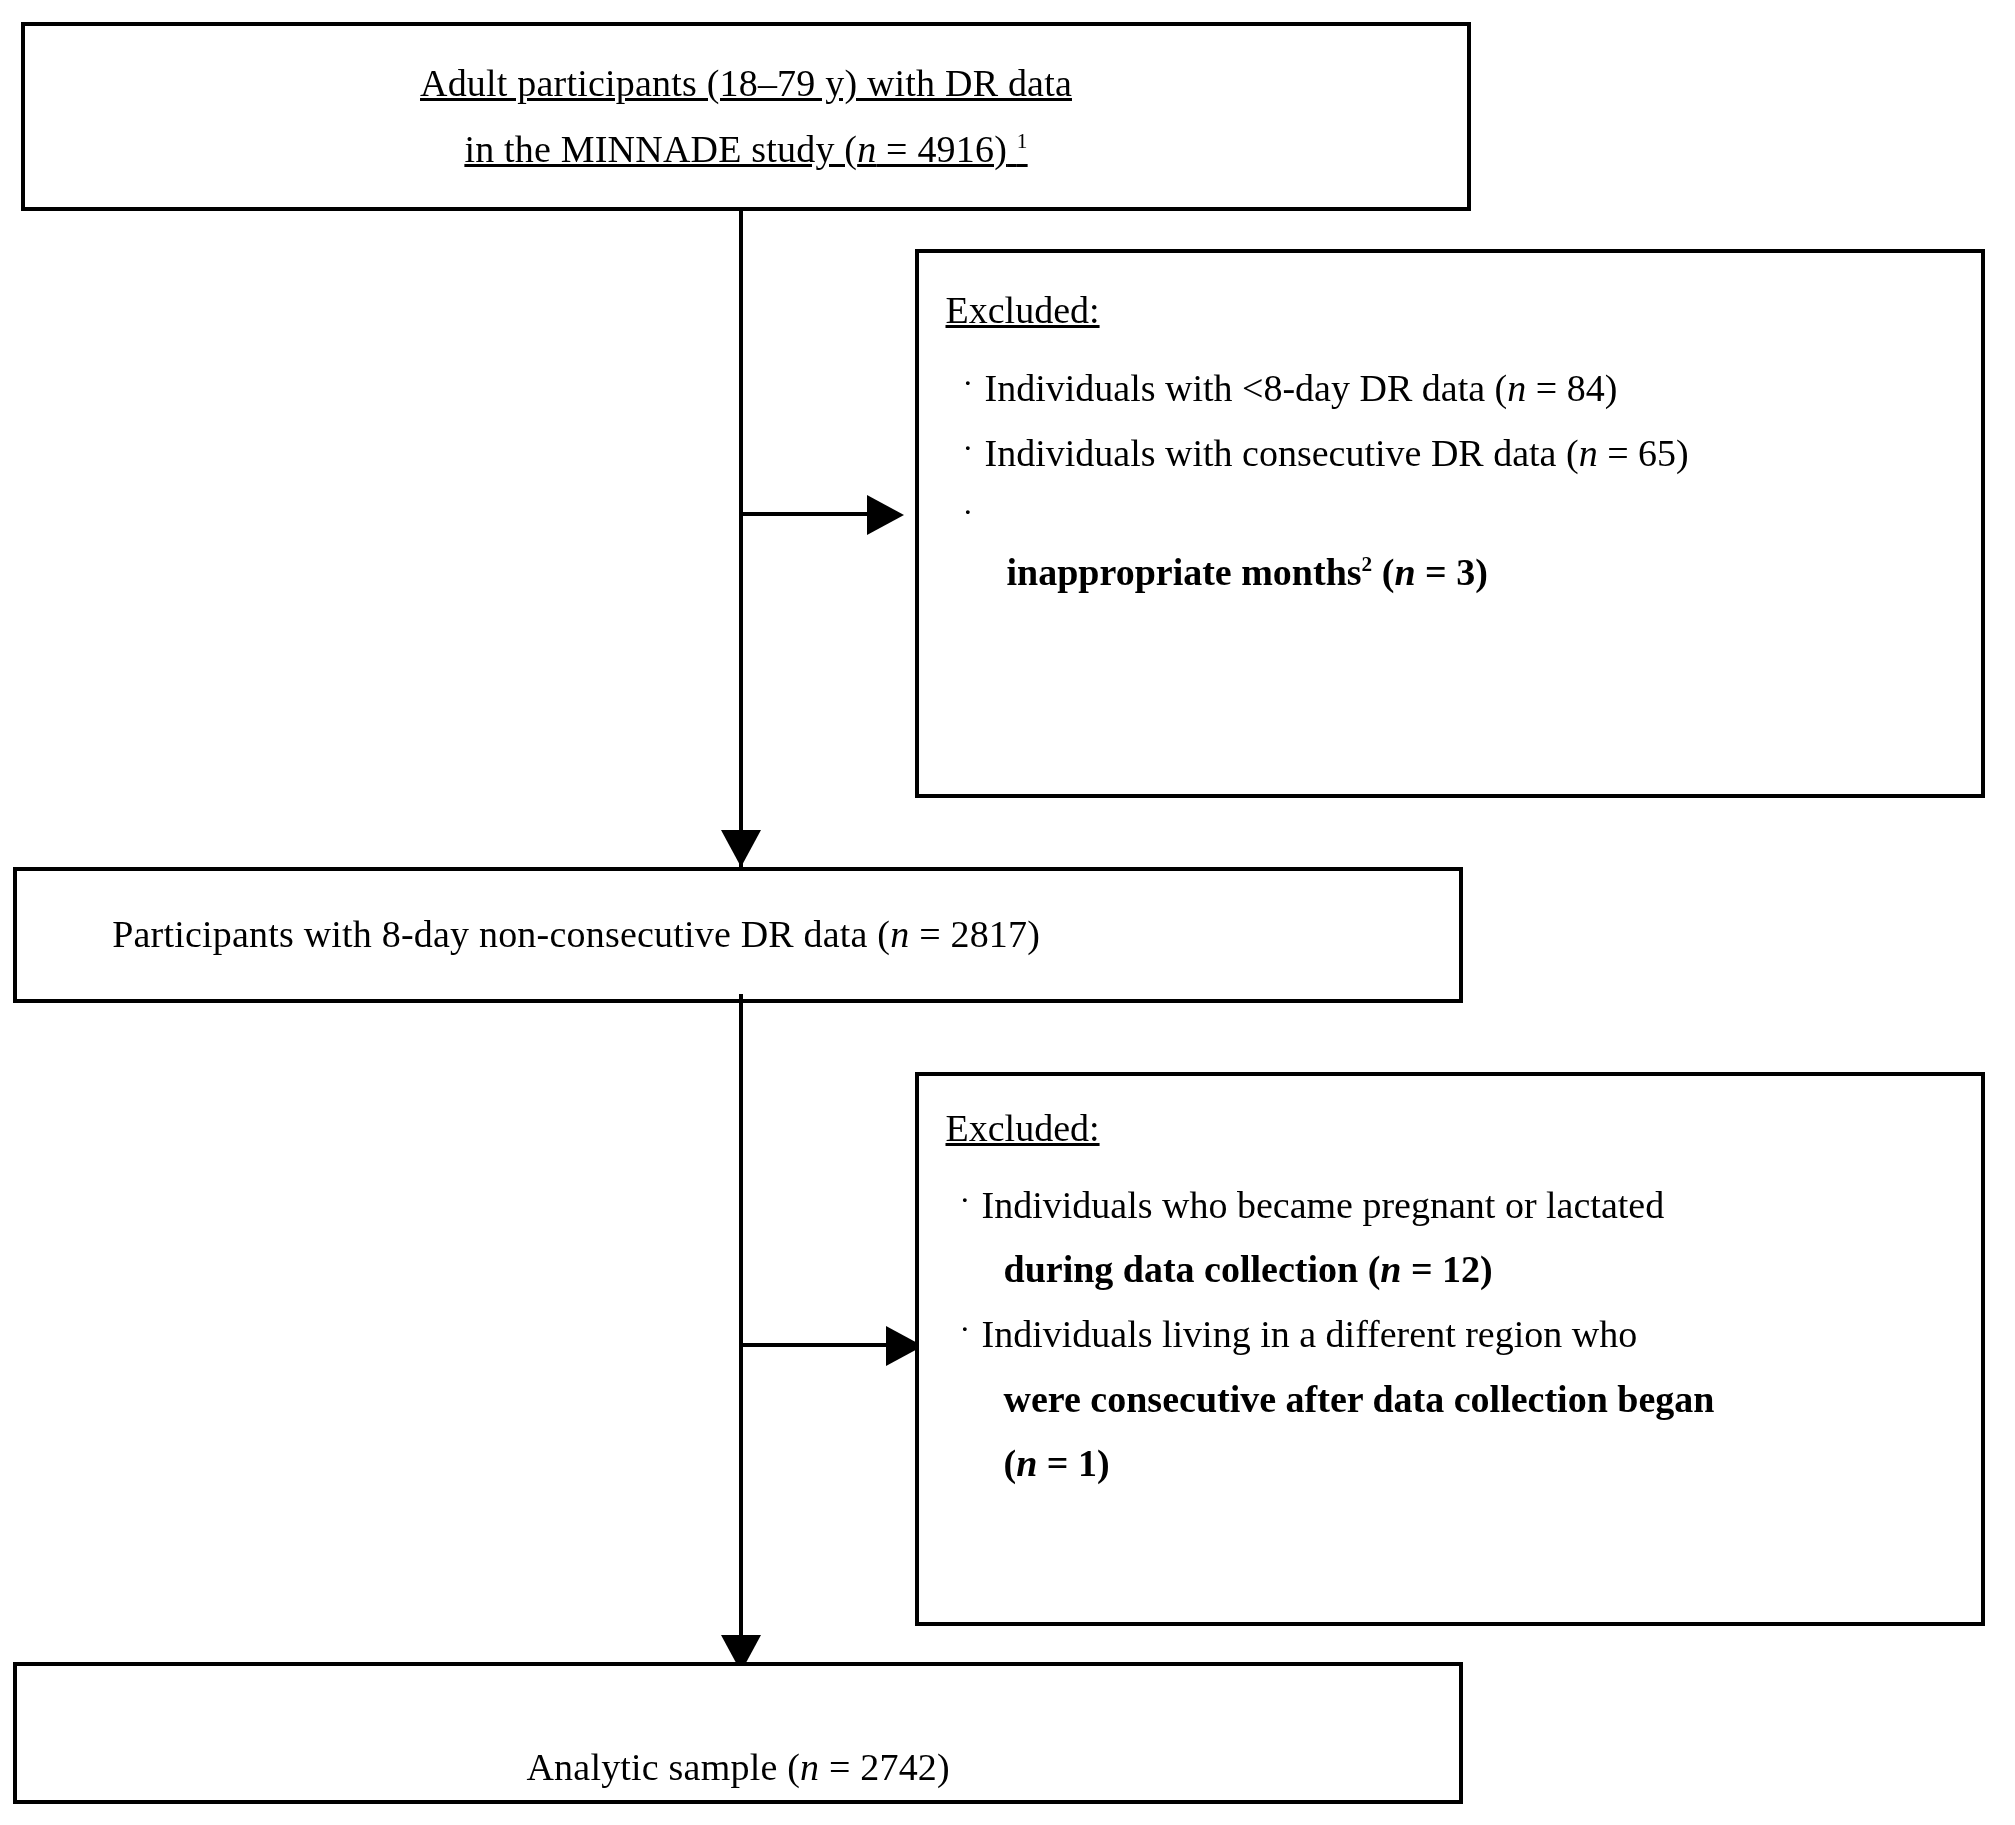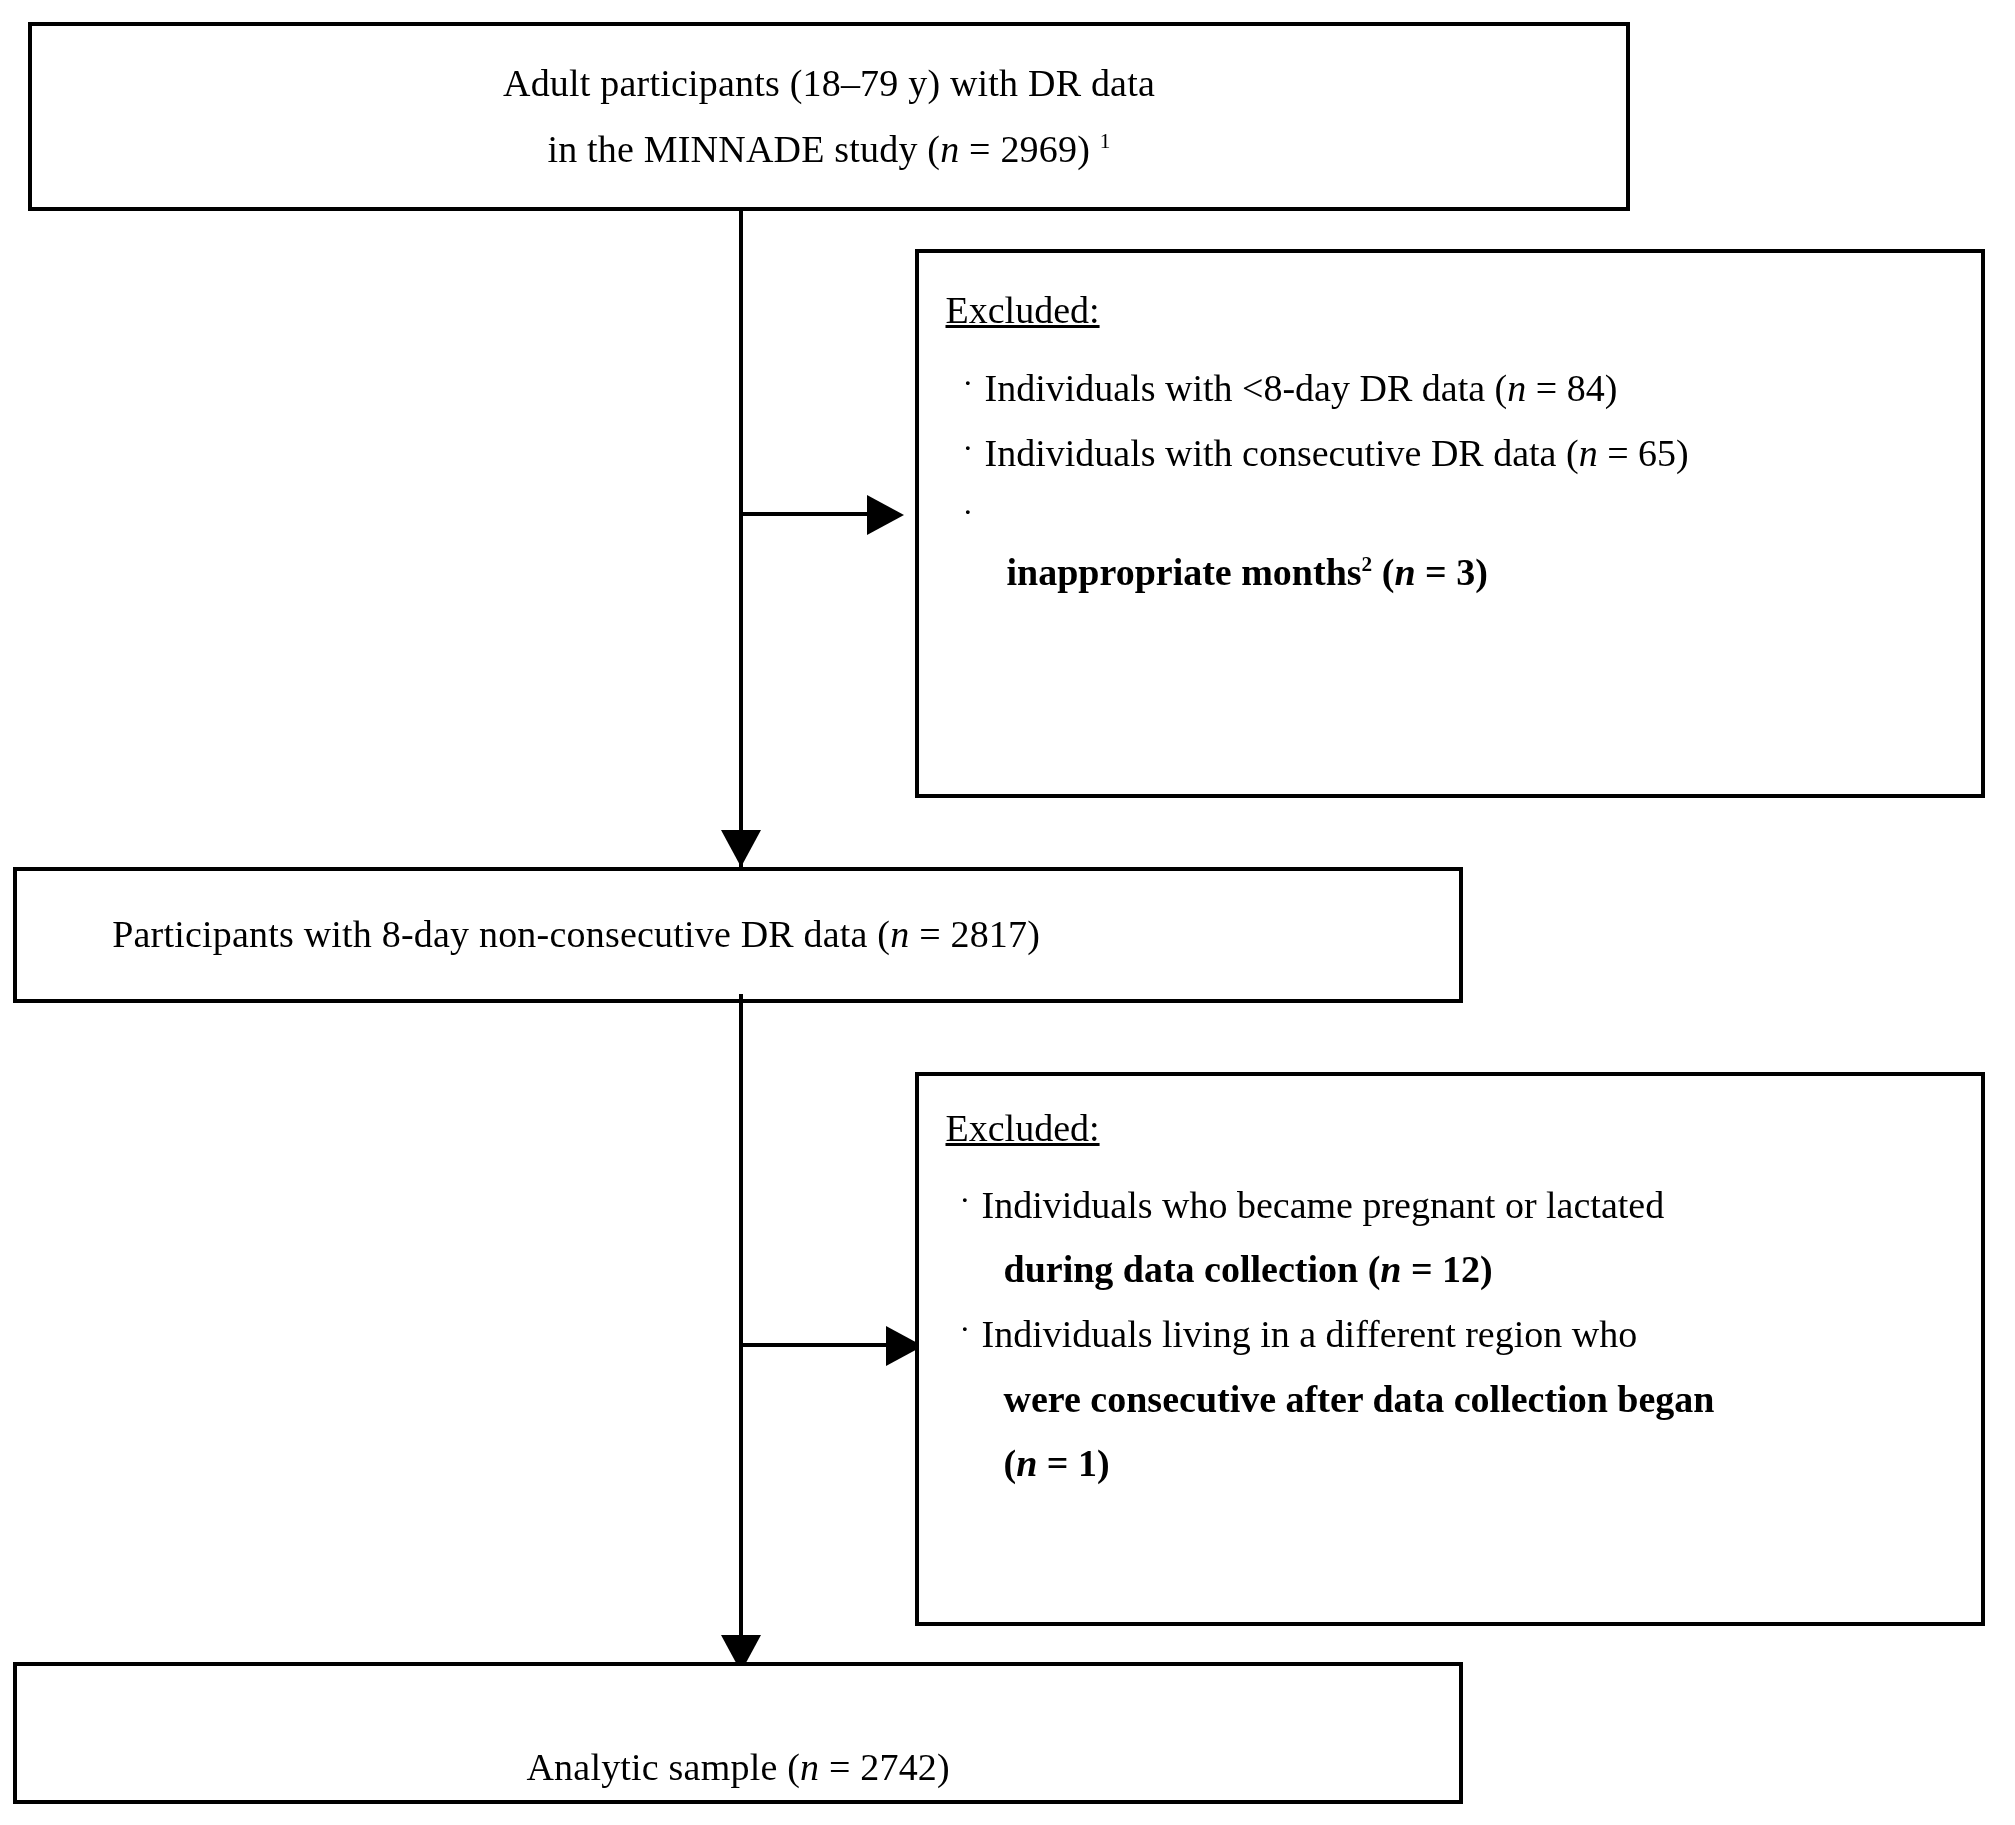--- a/index.html
+++ b/index.html
@@ -96,23 +96,23 @@
     border-top:20px solid transparent;
     border-bottom:20px solid transparent;
     border-left:37px solid #000000;
   }
 </style>
 </head>
 <body>
 
 <div id="canvas">
 
-  <div class="node center" style="left:28px;top:22px;width:1602px;height:189px;">
+  <div class="node center" style="left:21px;top:22px;width:1450px;height:189px;text-decoration:underline;">
     <div class="line">Adult participants (18–79 y) with DR data</div>
-    <div class="line"><span>in the MINNADE study (</span><em>n</em><span> = 2969)</span>&nbsp;<sup>1</sup></div>
+    <div class="line"><span>in the MINNADE study (</span><em>n</em><span> = 4916)</span>&nbsp;<sup>1</sup></div>
   </div>
 
   <div class="vline" style="left:739px;top:211px;height:656px;"></div>
 
   <div class="hline" style="left:739px;top:512px;width:128px;"></div>
   <div class="arrow-right" style="left:867px;top:495px;"></div>
 
   <div class="arrow-down" style="left:721px;top:830px;"></div>
 
   <div class="node left" style="left:915px;top:249px;width:1070px;height:549px;padding:26.5px 28px 26.5px 26.5px;justify-content:flex-start;">

